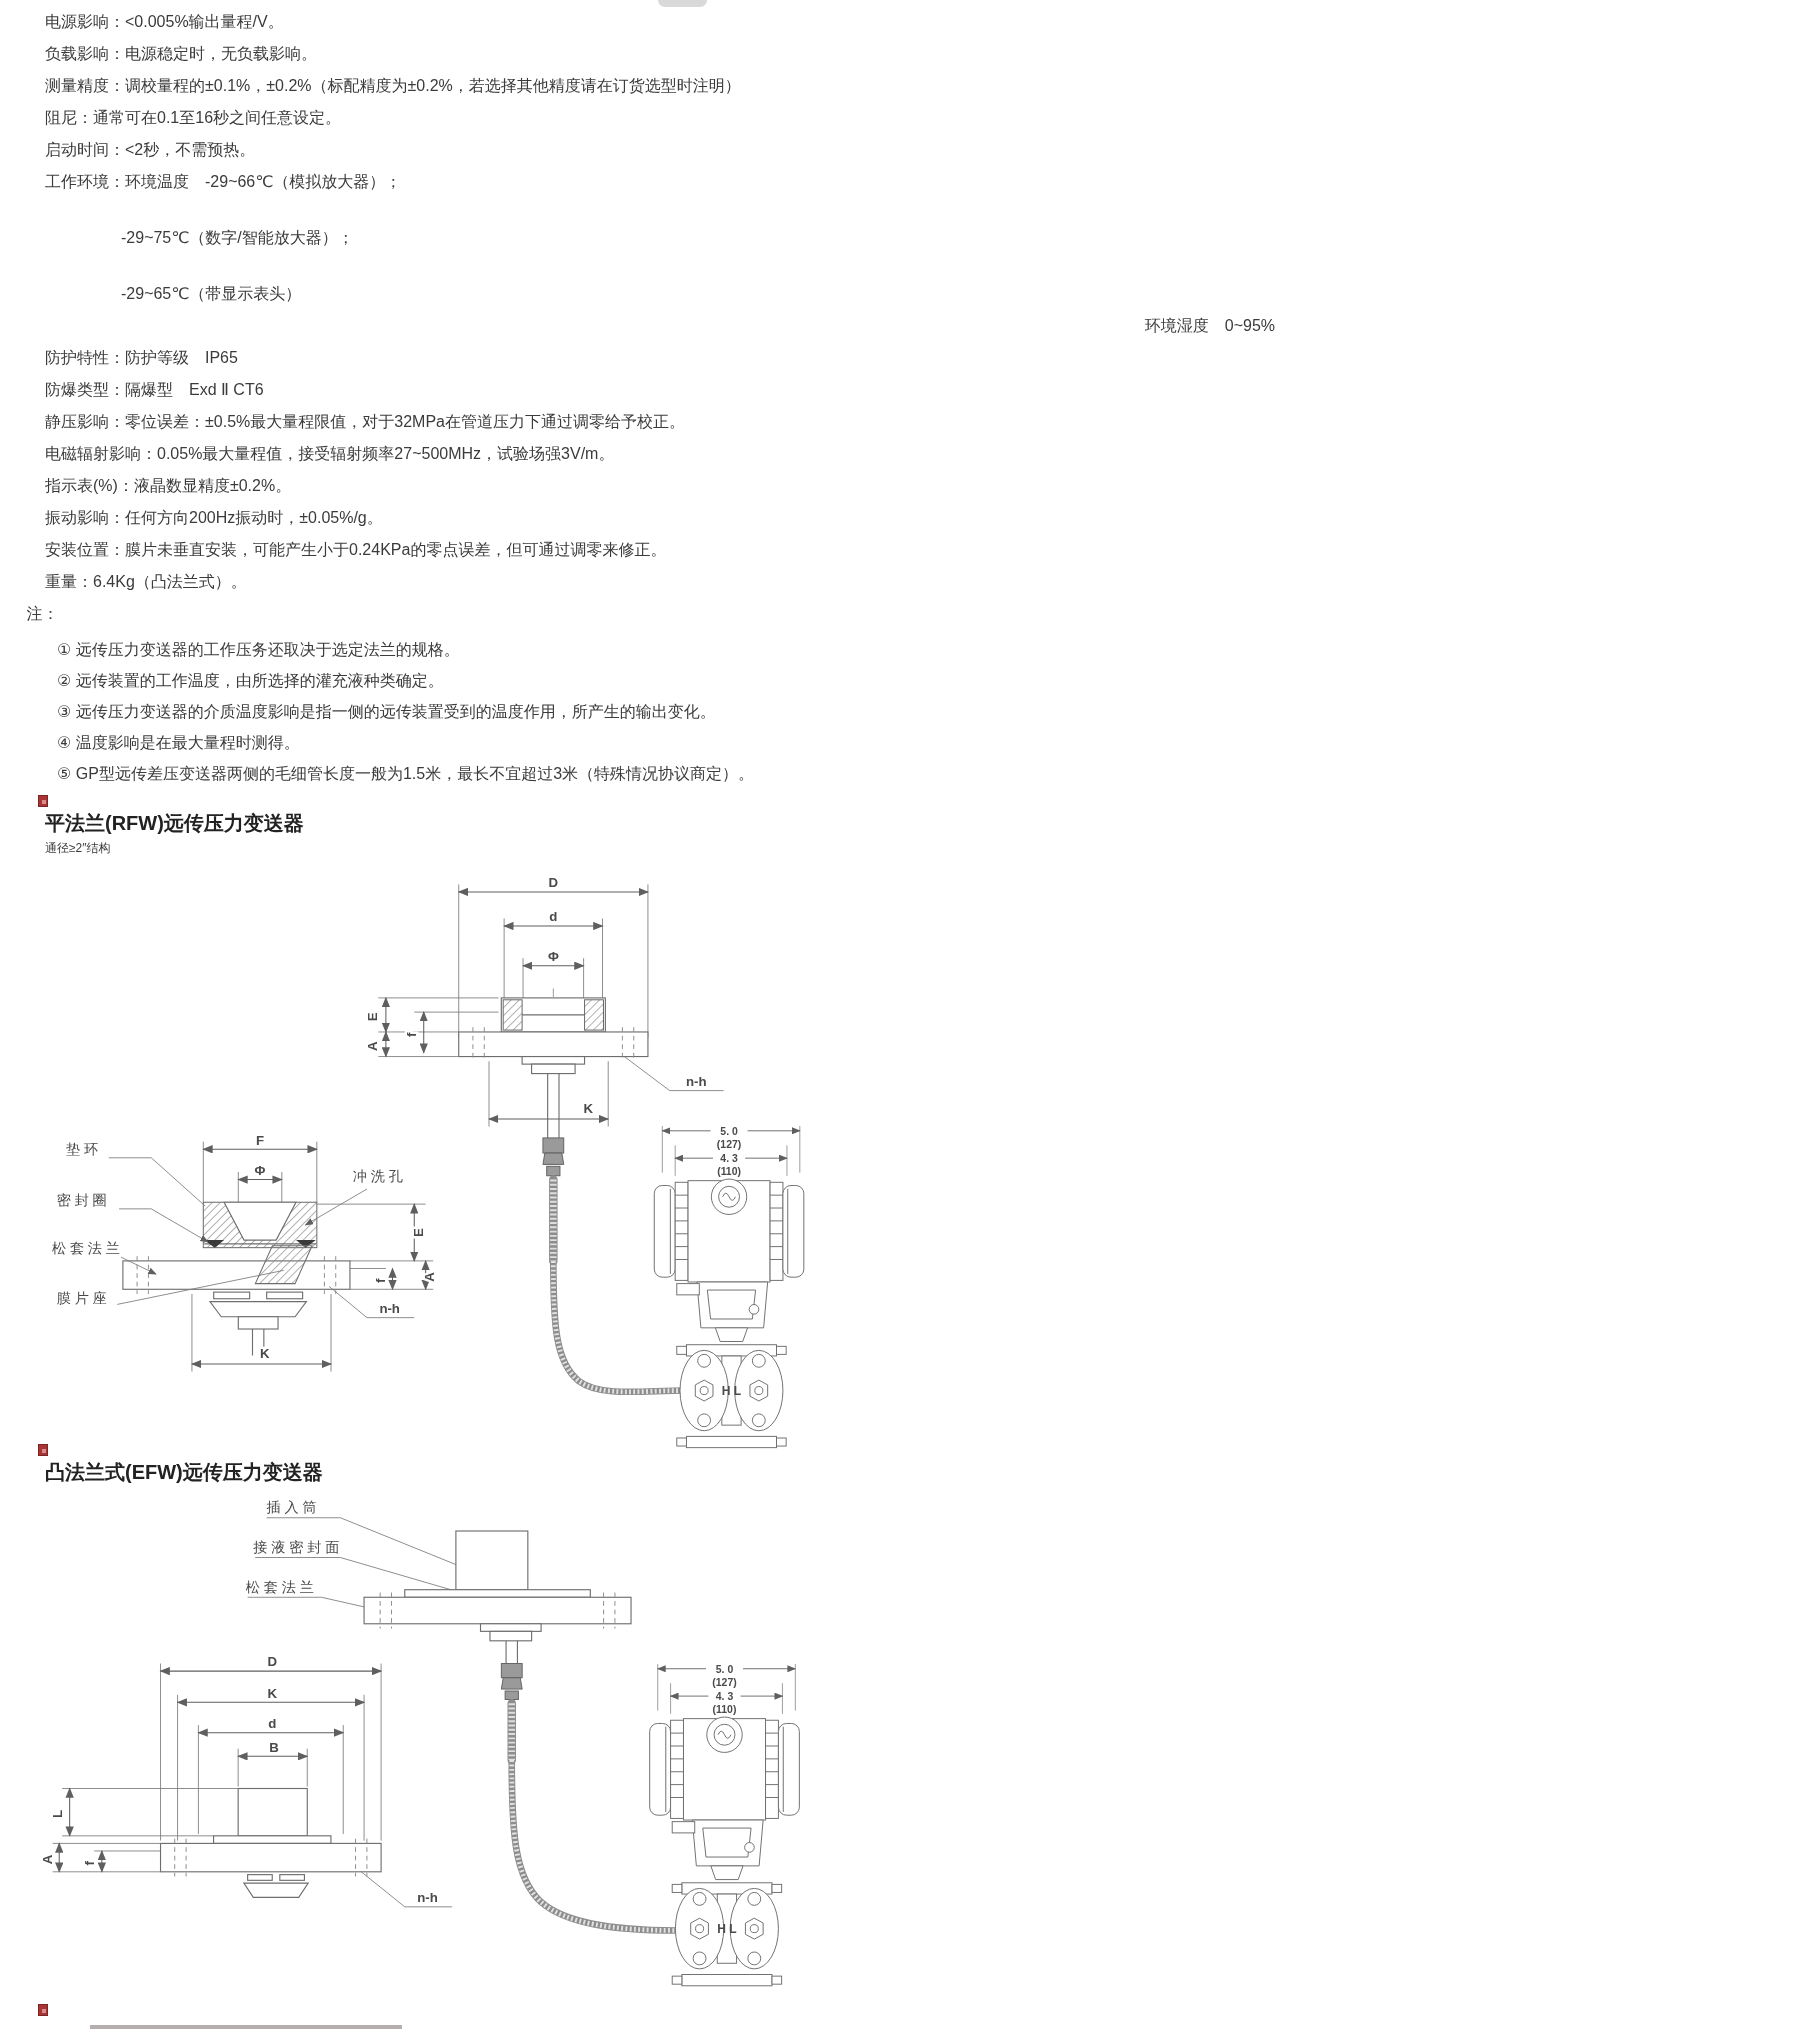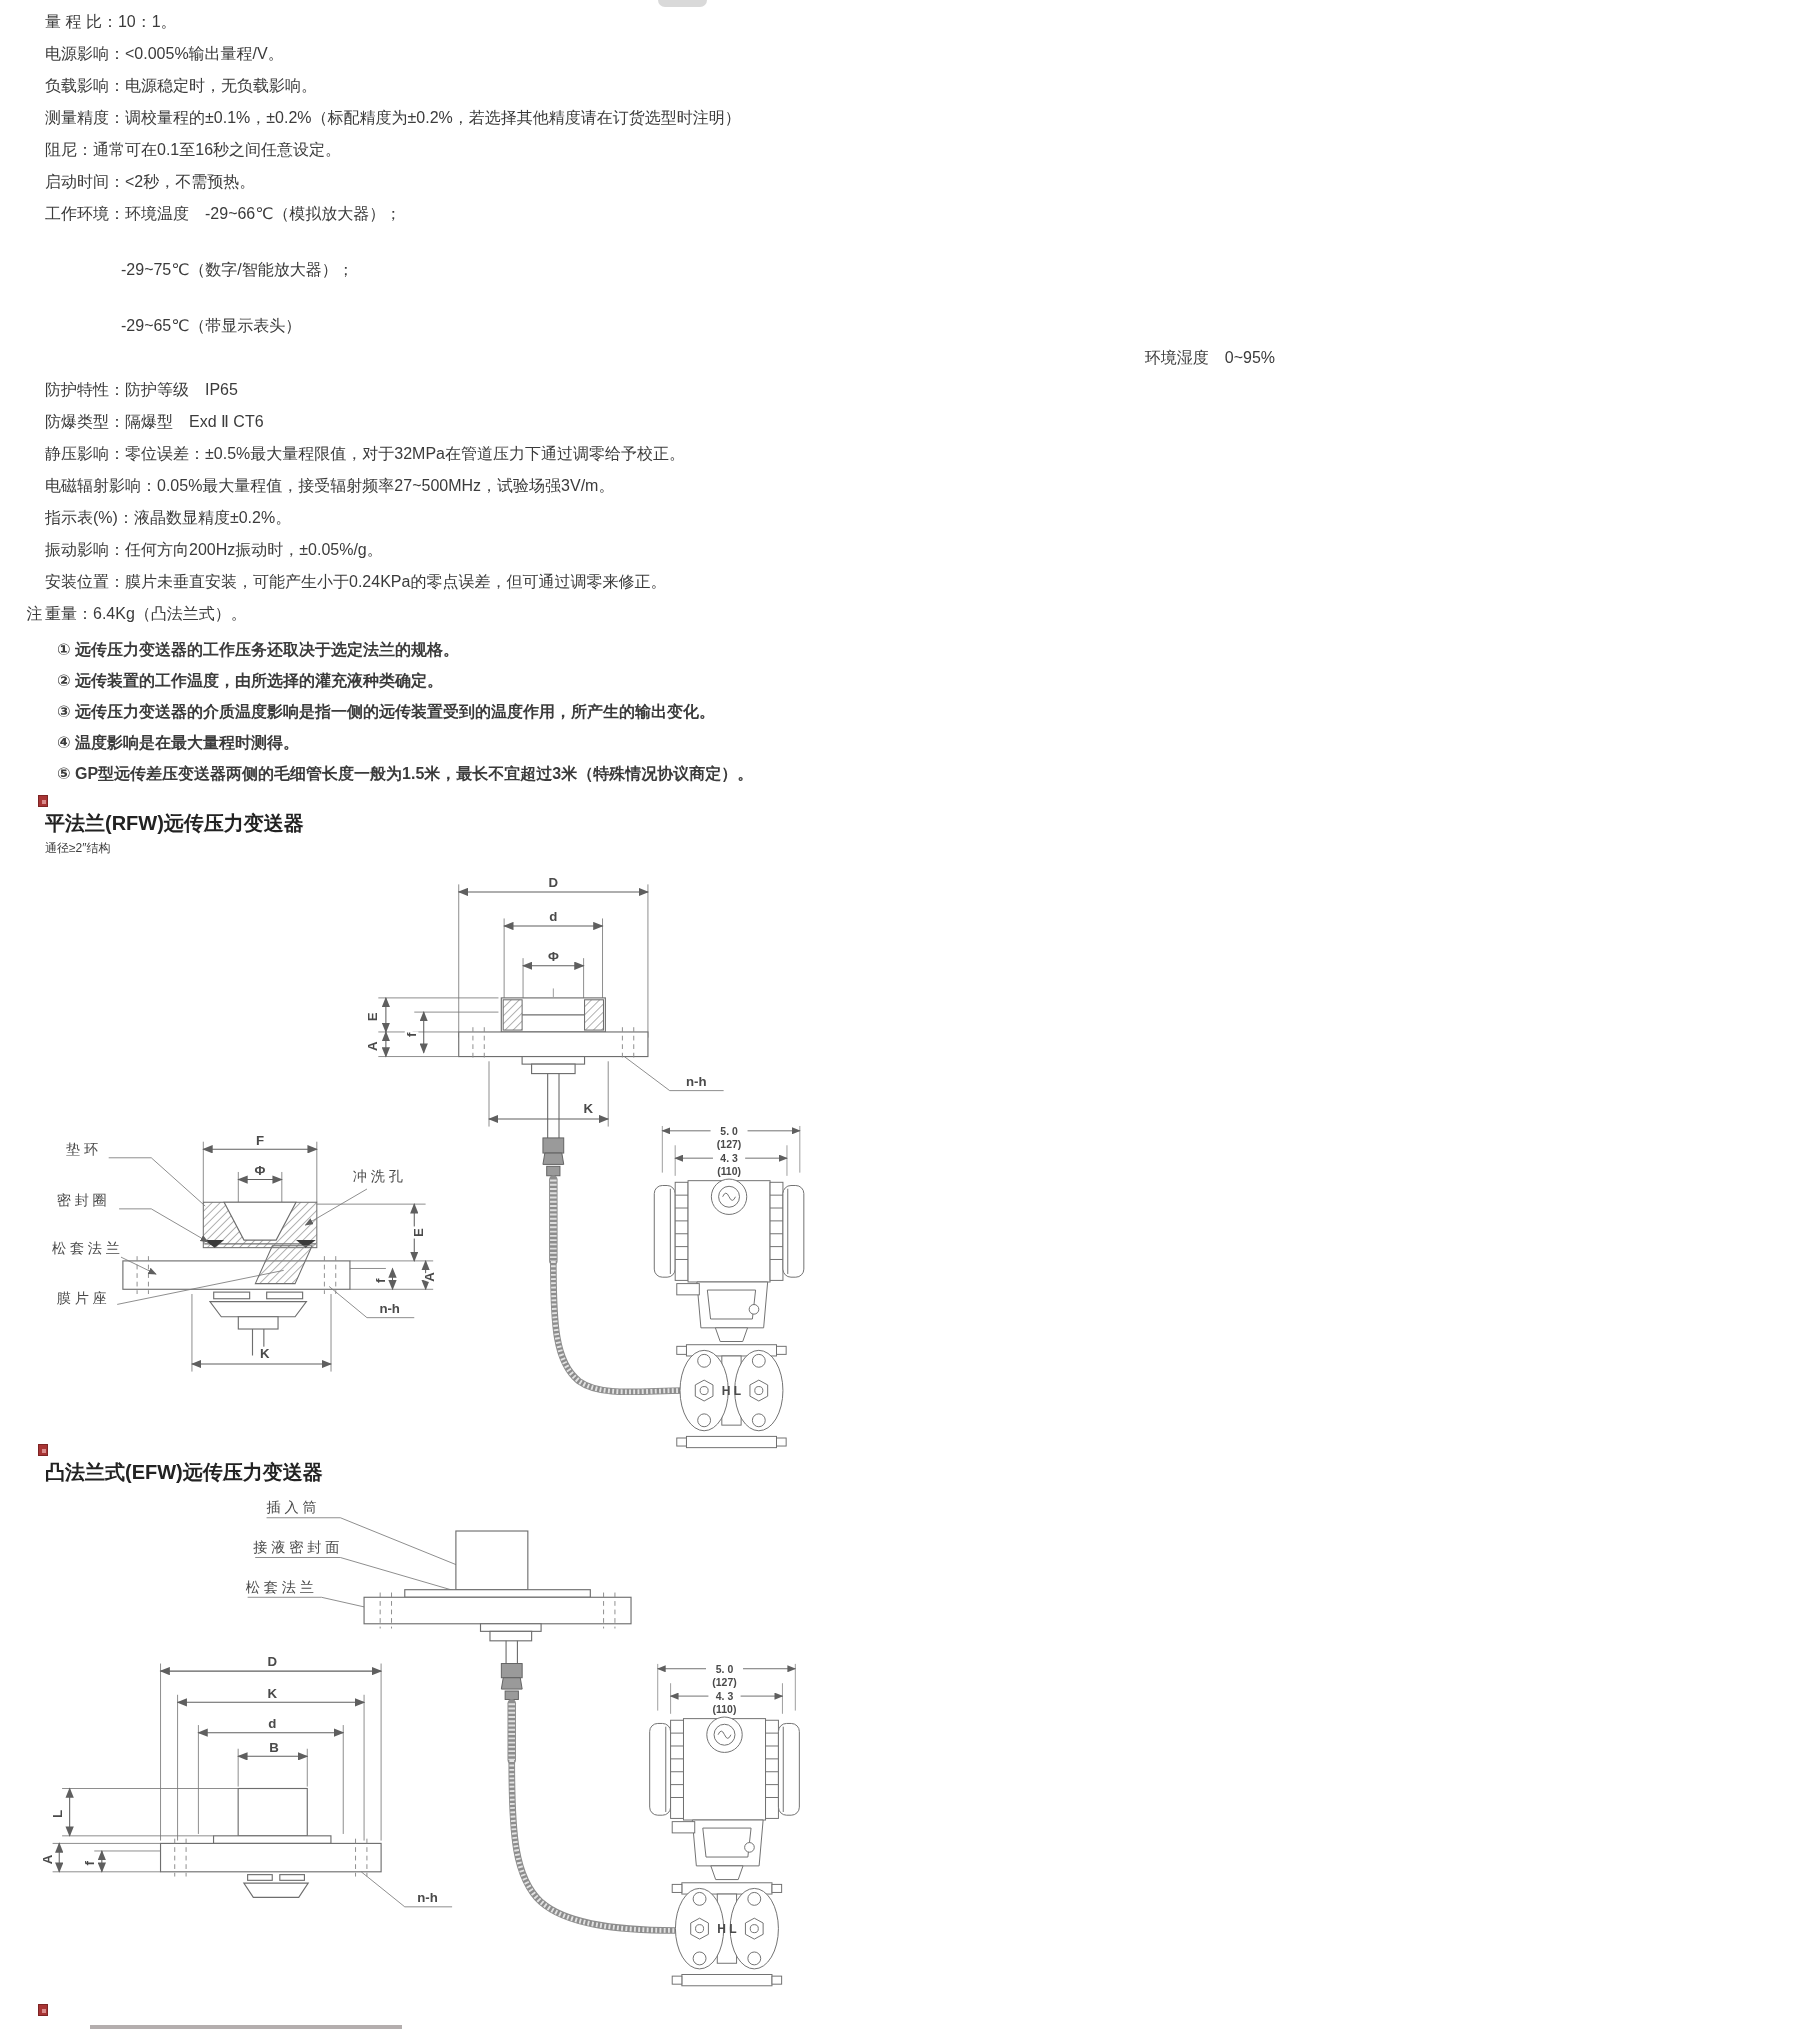--- a/index.html
+++ b/index.html
@@ -3,21 +3,21 @@
 <meta charset="utf-8">
 <style>
   html,body{margin:0;padding:0;background:#ffffff;}
   body{width:1817px;height:2030px;position:relative;font-family:"Liberation Sans","DejaVu Sans",sans-serif;color:#3b3b3b;overflow:hidden;}
   .specs{position:absolute;left:45px;top:7.6px;width:1230px;}
   .ln{height:32px;line-height:28px;font-size:16px;white-space:nowrap;}
   .i1{padding-left:38px;text-align:right;}
   .i2{padding-left:76px;margin-top:24px;}
   .note-label{position:absolute;left:26.5px;top:604px;font-size:16px;}
   .notes{position:absolute;left:57px;top:636px;width:1230px;}
-  .notes .ln{height:31px;font-weight:bold;}
+  .notes .ln{height:31px;}
   .sec-head{position:absolute;font-size:20px;font-weight:bold;color:#222;}
   .sec-sub{position:absolute;font-size:12px;color:#3b3b3b;}
   .red-ico{position:absolute;width:10.4px;height:12.3px;background:#a83434;border:0.9px solid #7d2424;box-sizing:border-box;}
   .red-ico::after{content:"";position:absolute;left:2.8px;top:3.8px;width:4.7px;height:4.7px;background:#d98c8c;}
   .top-smudge{position:absolute;left:658px;top:0;width:49px;height:6.6px;background:#d9d9d9;border-radius:0 0 7.6px 7.6px;}
   .bottom-smudge{position:absolute;left:90px;top:2025px;width:312px;height:4.7px;background:#8c8383;opacity:.65;}
   svg{position:absolute;}
   svg text{font-family:"Liberation Sans","DejaVu Sans",sans-serif;fill:#4a4a4a;}
   .dimtxt{font-size:14px;font-weight:bold;paint-order:stroke;stroke:#ffffff;stroke-width:5px;}
   .parttxt{font-size:15px;letter-spacing:4px;paint-order:stroke;stroke:#ffffff;stroke-width:4px;}
@@ -34,21 +34,20 @@
   .capthin{stroke:#8d8d8d;stroke-width:7;fill:none;}
   .capthind{stroke:#e2e2e2;stroke-width:5;fill:none;stroke-dasharray:2 2.5;}
   .fitting{fill:#9a9a9a;stroke:#5f5f5f;stroke-width:1;}
 </style>
 </head>
 <body>
 
 <div class="top-smudge"></div>
 
 <div class="specs">
-  <div class="ln">量 程 比：10：1。</div>
   <div class="ln">电源影响：&lt;0.005%输出量程/V。</div>
   <div class="ln">负载影响：电源稳定时，无负载影响。</div>
   <div class="ln">测量精度：调校量程的±0.1%，±0.2%（标配精度为±0.2%，若选择其他精度请在订货选型时注明）</div>
   <div class="ln">阻尼：通常可在0.1至16秒之间任意设定。</div>
   <div class="ln">启动时间：&lt;2秒，不需预热。</div>
   <div class="ln">工作环境：环境温度　-29~66℃（模拟放大器）；</div>
   <div class="ln i2">-29~75℃（数字/智能放大器）；</div>
   <div class="ln i2">-29~65℃（带显示表头）</div>
   <div class="ln i1">环境湿度　0~95%</div>
   <div class="ln">防护特性：防护等级　IP65</div>

